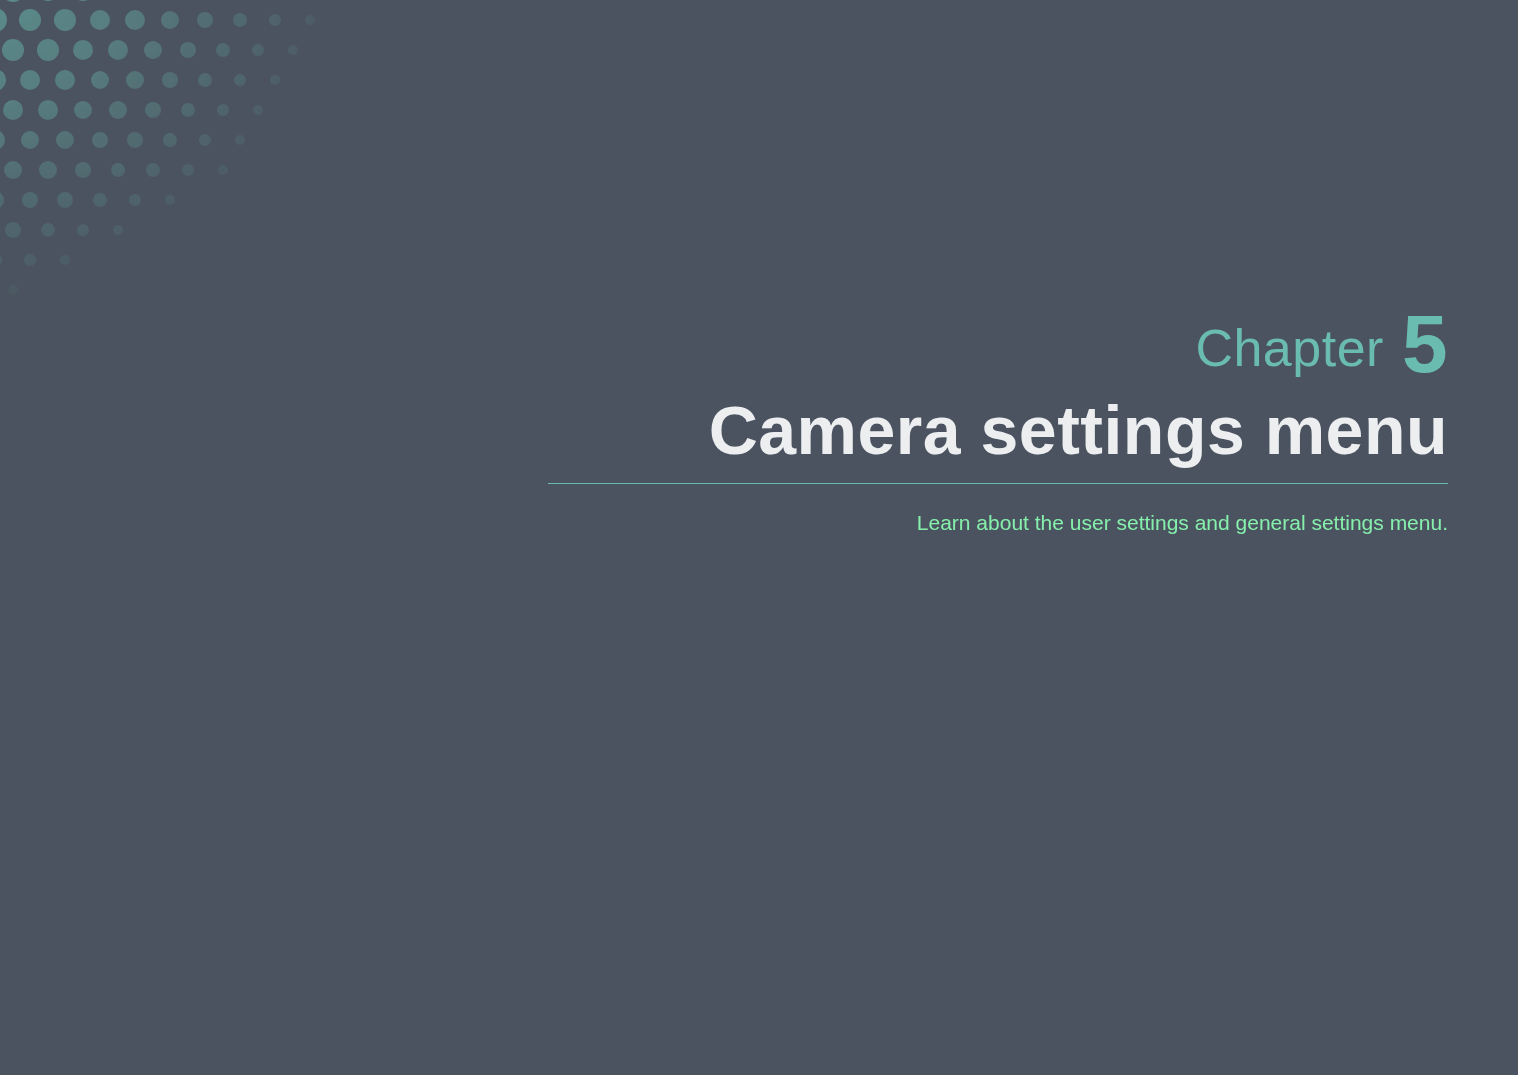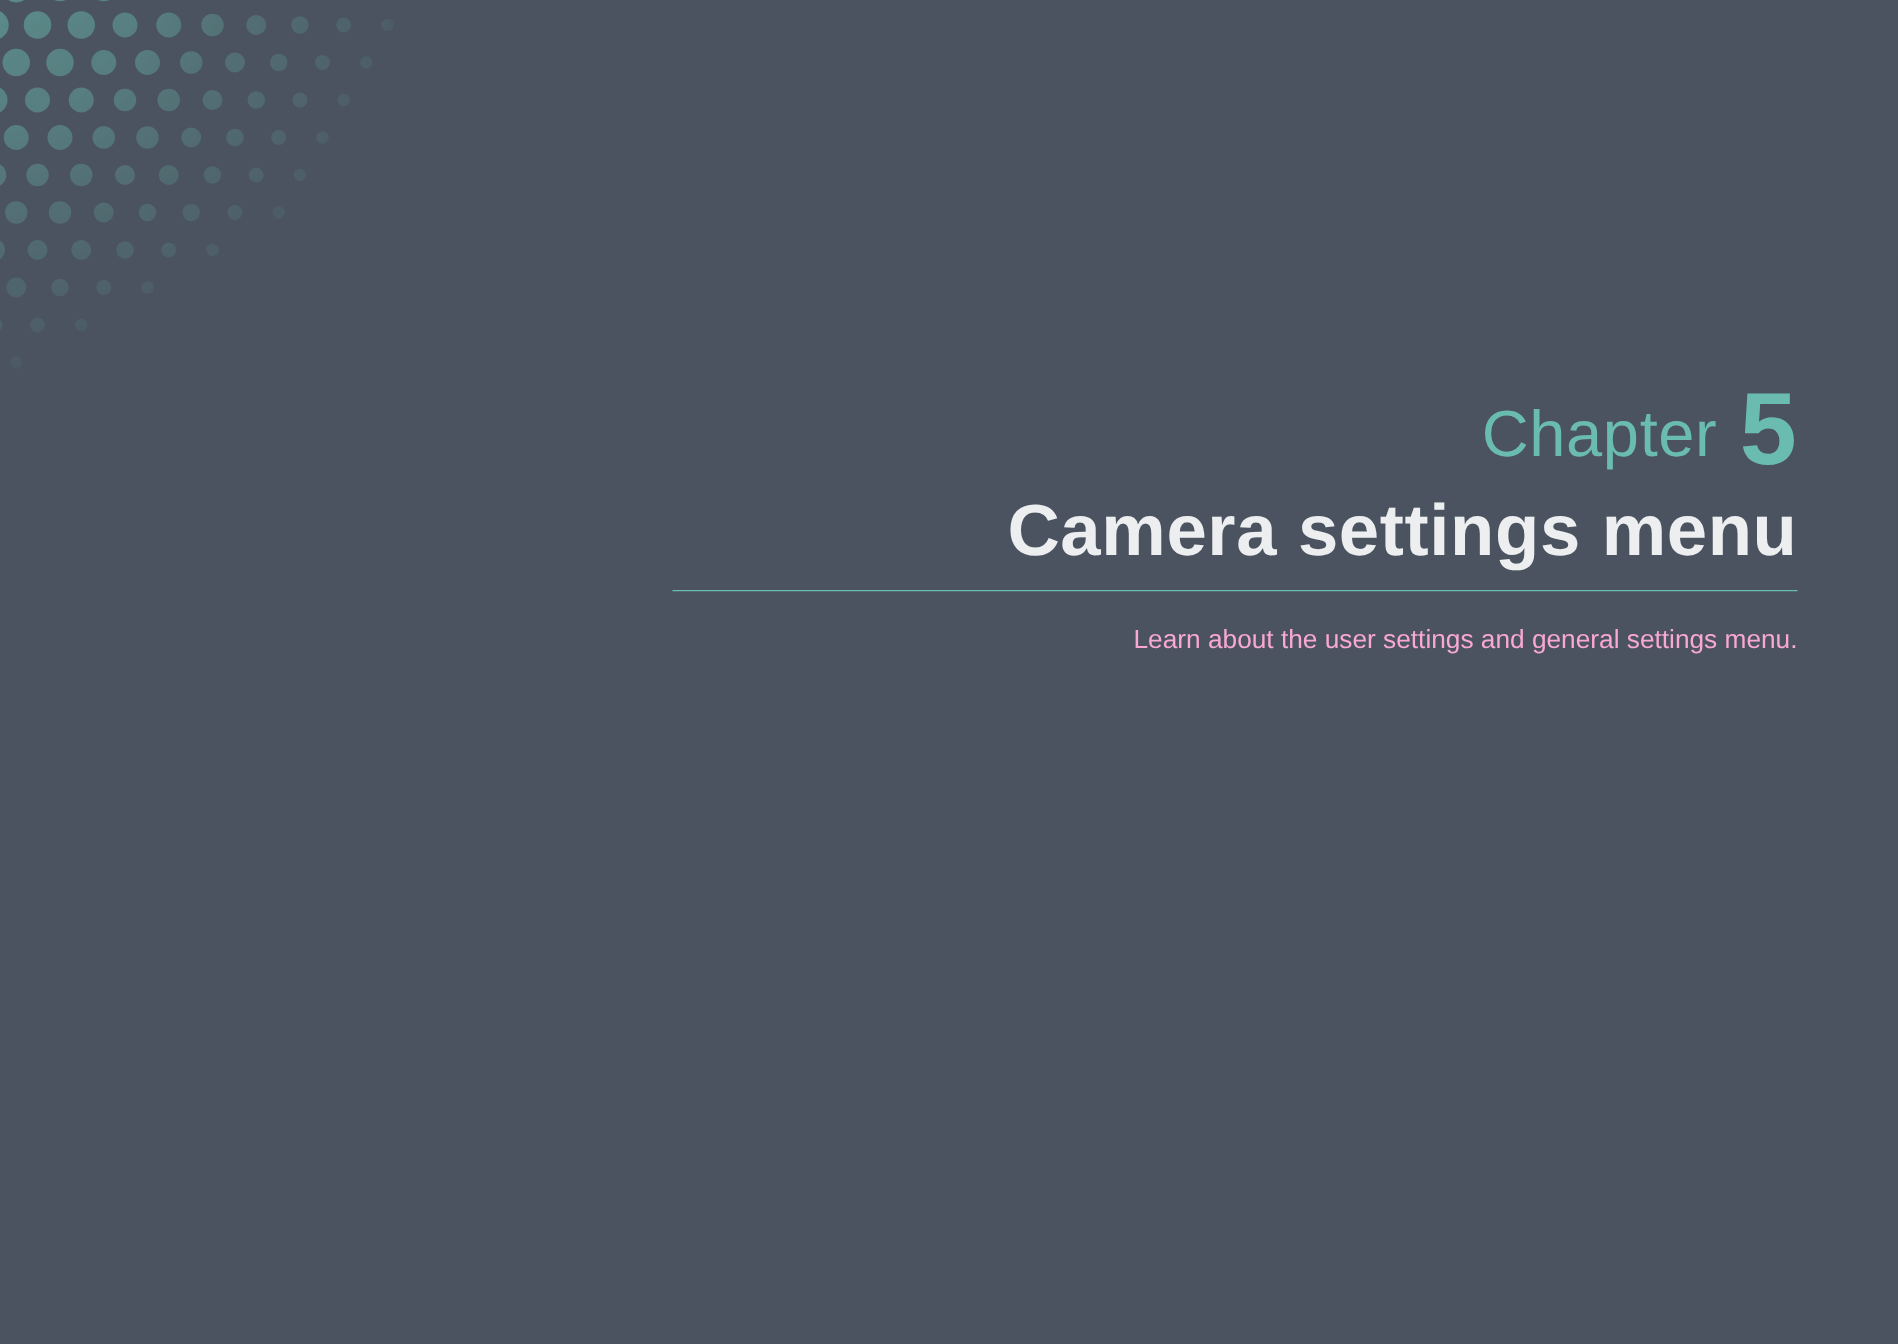--- a/index.html
+++ b/index.html
@@ -21,21 +21,21 @@
       position: absolute;
       top: -60px;
       left: -60px;
       width: 450px;
       height: 400px;
       pointer-events: none;
     }
     .content {
       position: absolute;
       top: 315px;
-      right: 80px;
+      right: 70px;
       width: 900px;
       text-align: right;
     }
     .chapter-label {
       color: #6bbcb0;
       font-size: 52px;
       font-weight: 300;
       letter-spacing: 0.5px;
       display: inline-flex;
       align-items: center;
@@ -43,33 +43,33 @@
     }
     .chapter-number {
       font-size: 82px;
       font-weight: 700;
       line-height: 0.8;
       position: relative;
       top: -4px;
     }
     .chapter-title {
       color: #eceef0;
-      font-size: 58px;
+      font-size: 68px;
       font-weight: 600;
       margin-top: 10px;
       letter-spacing: 0.5px;
     }
     .divider {
       border: none;
       border-top: 1px solid #6bbcb0;
       margin-top: 14px;
       margin-bottom: 24px;
     }
     .description {
-      color: #f9a8d4;
+      color: #86efac;
       font-size: 21px;
       line-height: 1.4;
       font-weight: 400;
     }
   </style>
 </head>
 <body>
 
 <svg class="dots-decoration" viewBox="0 0 450 400">
   <defs>

